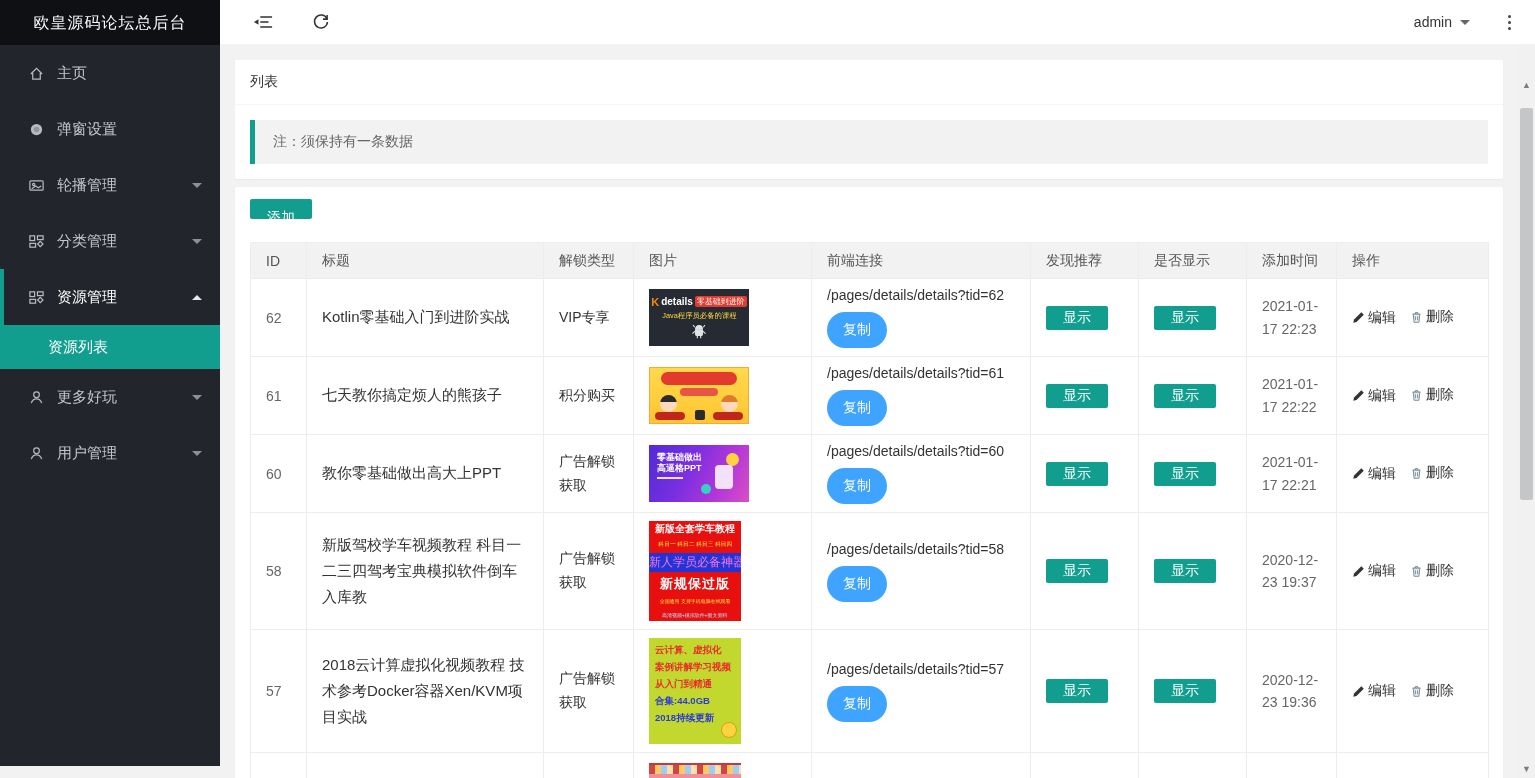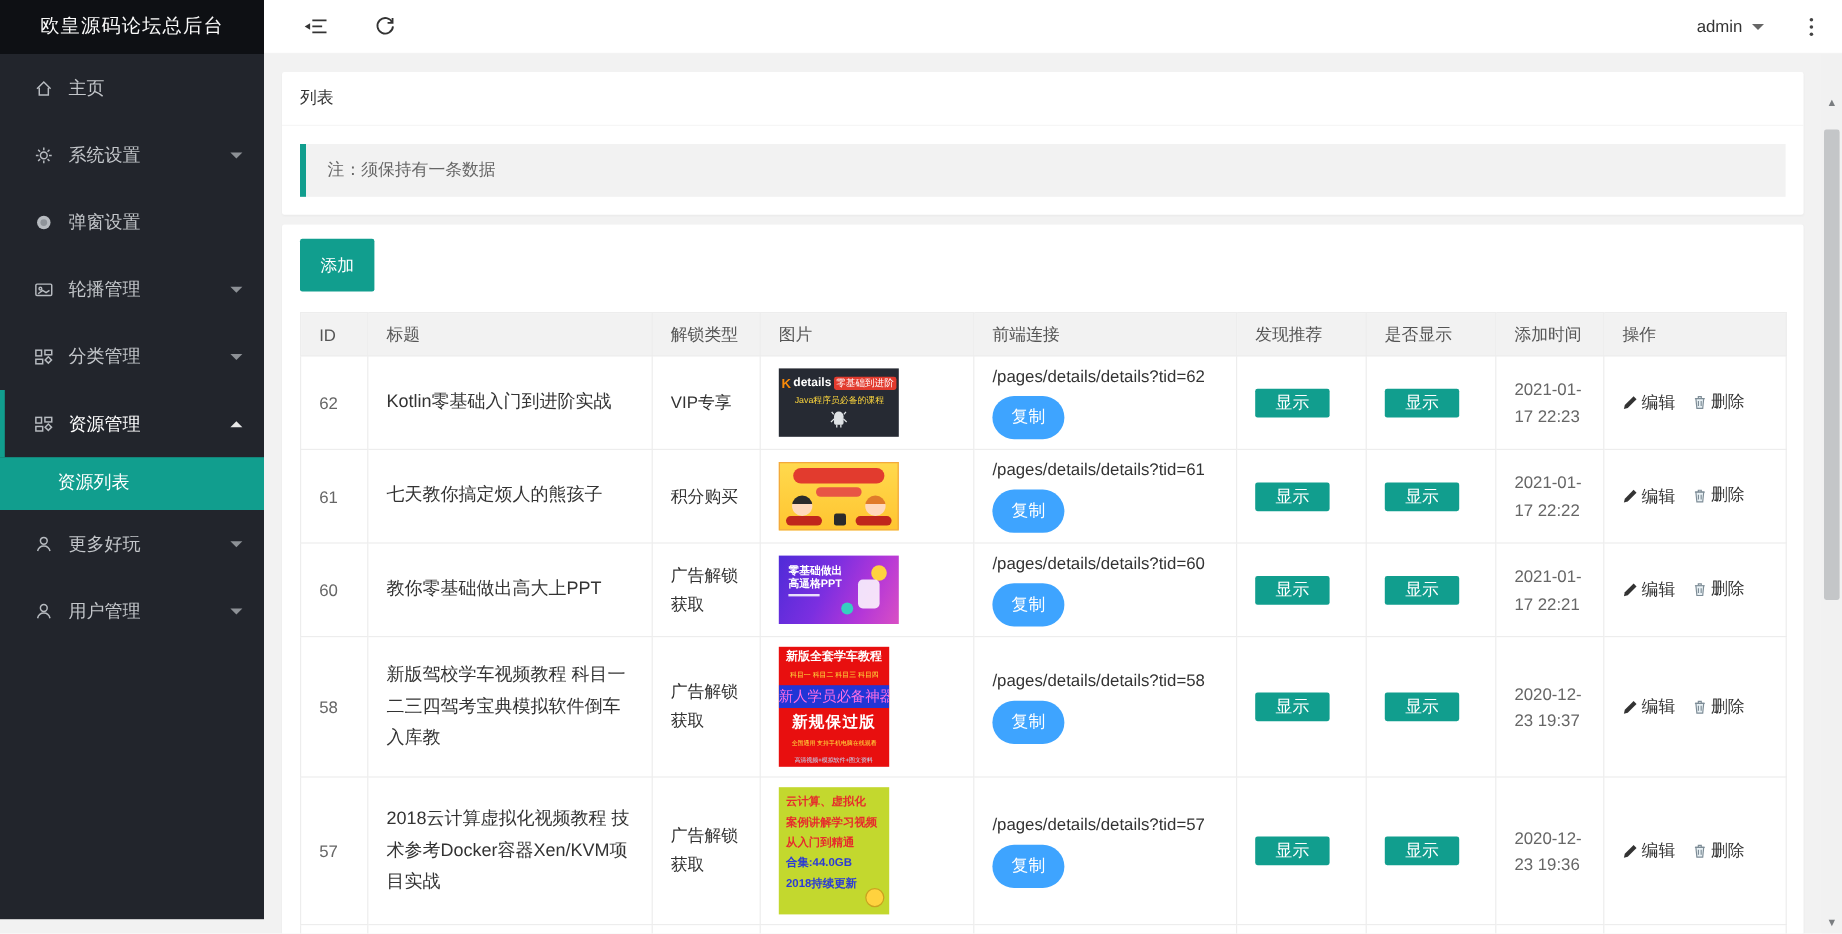--- a/index.html
+++ b/index.html
@@ -41,21 +41,21 @@
   .kebab{margin-left:34px;display:flex;flex-direction:column;gap:3px;cursor:pointer;padding:4px;}
   .kebab i{width:3px;height:3px;border-radius:50%;background:#444;}
 
   
   .content{position:absolute;left:220px;top:45px;right:17px;bottom:0;padding:15px;overflow:hidden;}
   .card{background:#fff;border-radius:2px;box-shadow:0 1px 2px rgba(0,0,0,.04);}
   .card-head{padding:13px 15px;font-size:14px;color:#333;border-bottom:1px solid #f6f6f6;}
   .notice-wrap{padding:15px;}
   .notice{background:var(--content-bg);border-left:5px solid var(--accent);padding:13px 18px;color:#666;font-size:14px;}
   .card-table{margin-top:8px;padding:12px 15px 0;}
-  .btn-add{display:inline-block;min-width:62px;height:44px;line-height:36px;text-align:center;background:var(--accent);color:#fff;font-size:14px;border:0;border-radius:2px;cursor:pointer;padding:0 16px;}
+  .btn-add{display:inline-block;min-width:62px;height:20px;line-height:36px;text-align:center;background:var(--accent);color:#fff;font-size:14px;border:0;border-radius:2px;cursor:pointer;padding:0 16px;}
 
   table{border-collapse:collapse;table-layout:fixed;width:1238px;margin-top:17px;}
   th,td{border:1px solid var(--border);text-align:left;vertical-align:middle;padding:8px 15px;}
   thead th{height:36px;background:var(--content-bg);color:#555;font-weight:normal;font-size:14px;padding:0 0 0 15px;white-space:nowrap;}
   tbody td{font-size:14px;color:#333;}
   tr.r-wide td{height:78px;}
   tr.r-58 td{height:110px;}
   tr.r-57 td{height:112px;}
   tr.r-part td{height:120px;}
   td.c-id{color:#666;}
@@ -130,30 +130,20 @@
 
   <div class="menu-item">
     <span class="mi-icon">
       <svg width="17" height="17" viewBox="0 0 18 18" fill="none" stroke="currentColor" stroke-width="1.3">
           <path d="M3 9.5 9 3.5l6 6M5 8.5V15h8V8.5"></path>
         </svg>
     </span>
     <span>主页</span>
   </div>
 
-  <div class="menu-item">
-    <span class="mi-icon">
-      <svg width="17" height="17" viewBox="0 0 18 18" fill="none" stroke="currentColor" stroke-width="1.3">
-          <circle cx="9" cy="9" r="3"></circle>
-          <path d="M9 2v2.4M9 13.6V16M2 9h2.4M13.6 9H16M4 4l1.7 1.7M12.3 12.3 14 14M14 4l-1.7 1.7M5.7 12.3 4 14"></path>
-        </svg>
-    </span>
-    <span>系统设置</span>
-    <i class="caret down"></i>
-  </div>
 
   <div class="menu-item">
     <span class="mi-icon">
       <svg width="15" height="15" viewBox="0 0 16 16">
           <circle cx="8" cy="8" r="6" fill="#b7bbc0"></circle>
           <circle cx="8" cy="8" r="3" fill="#8f949a"></circle>
         </svg>
     </span>
     <span>弹窗设置</span>
   </div>

